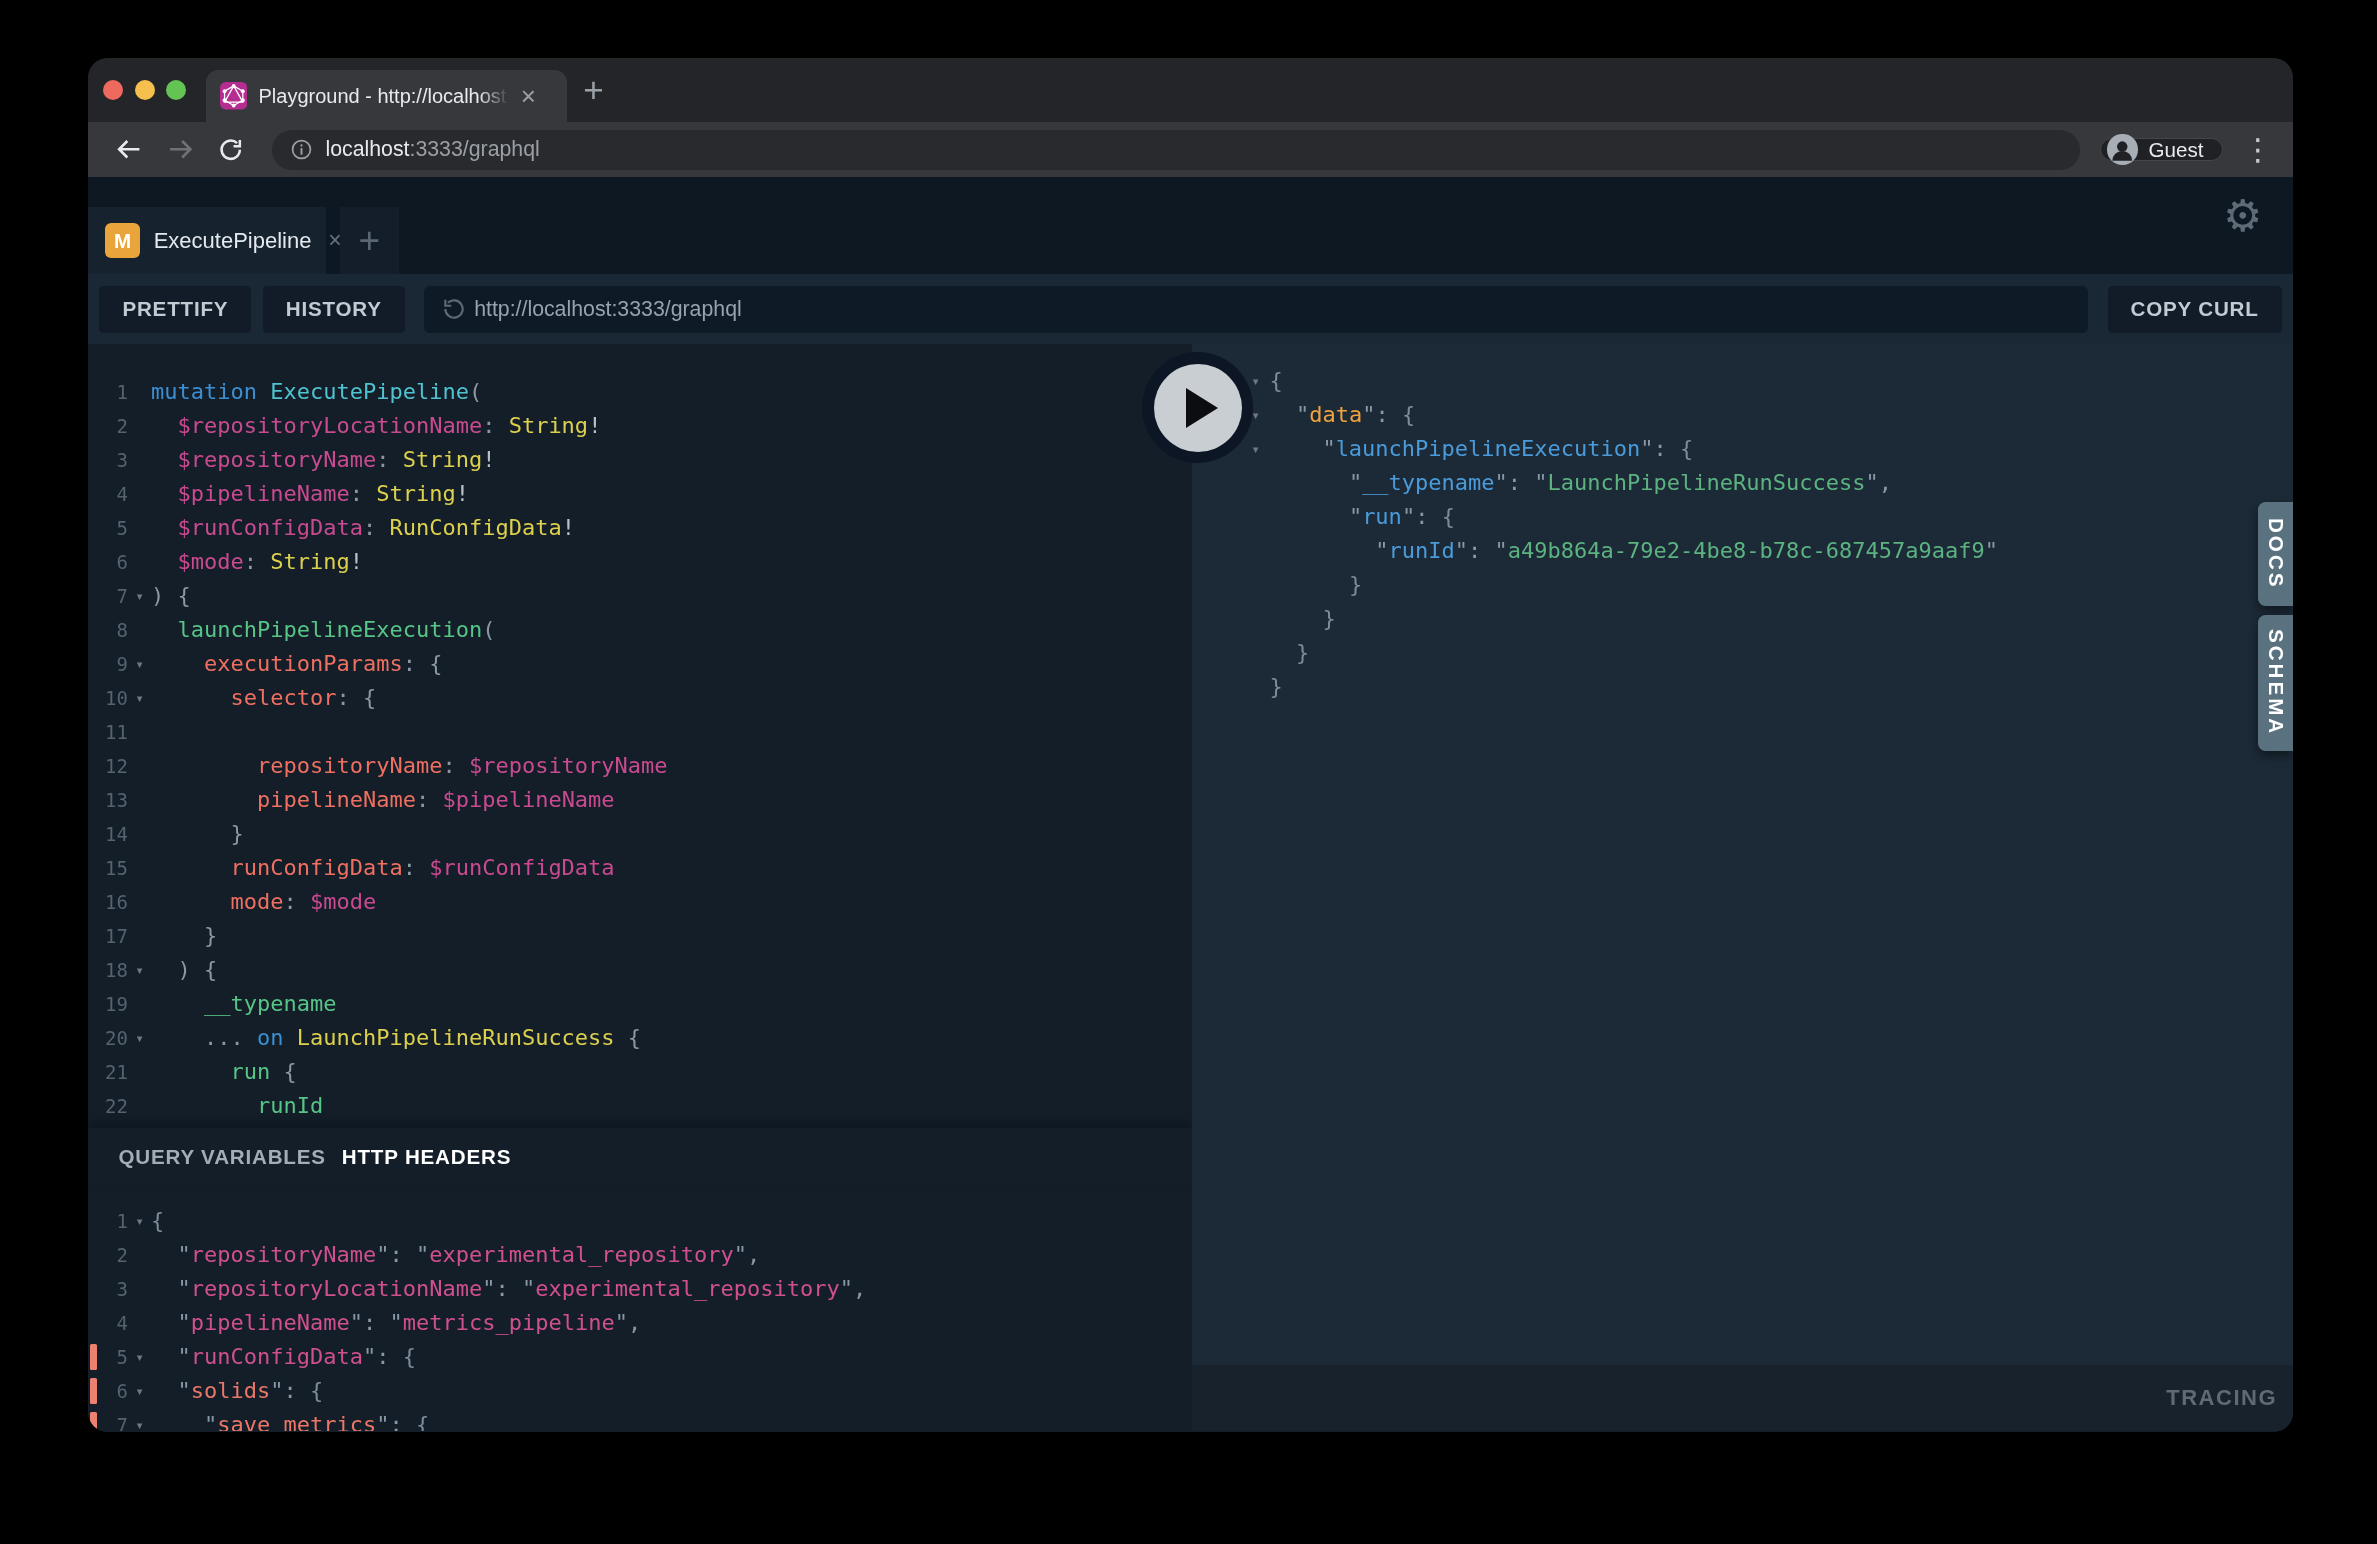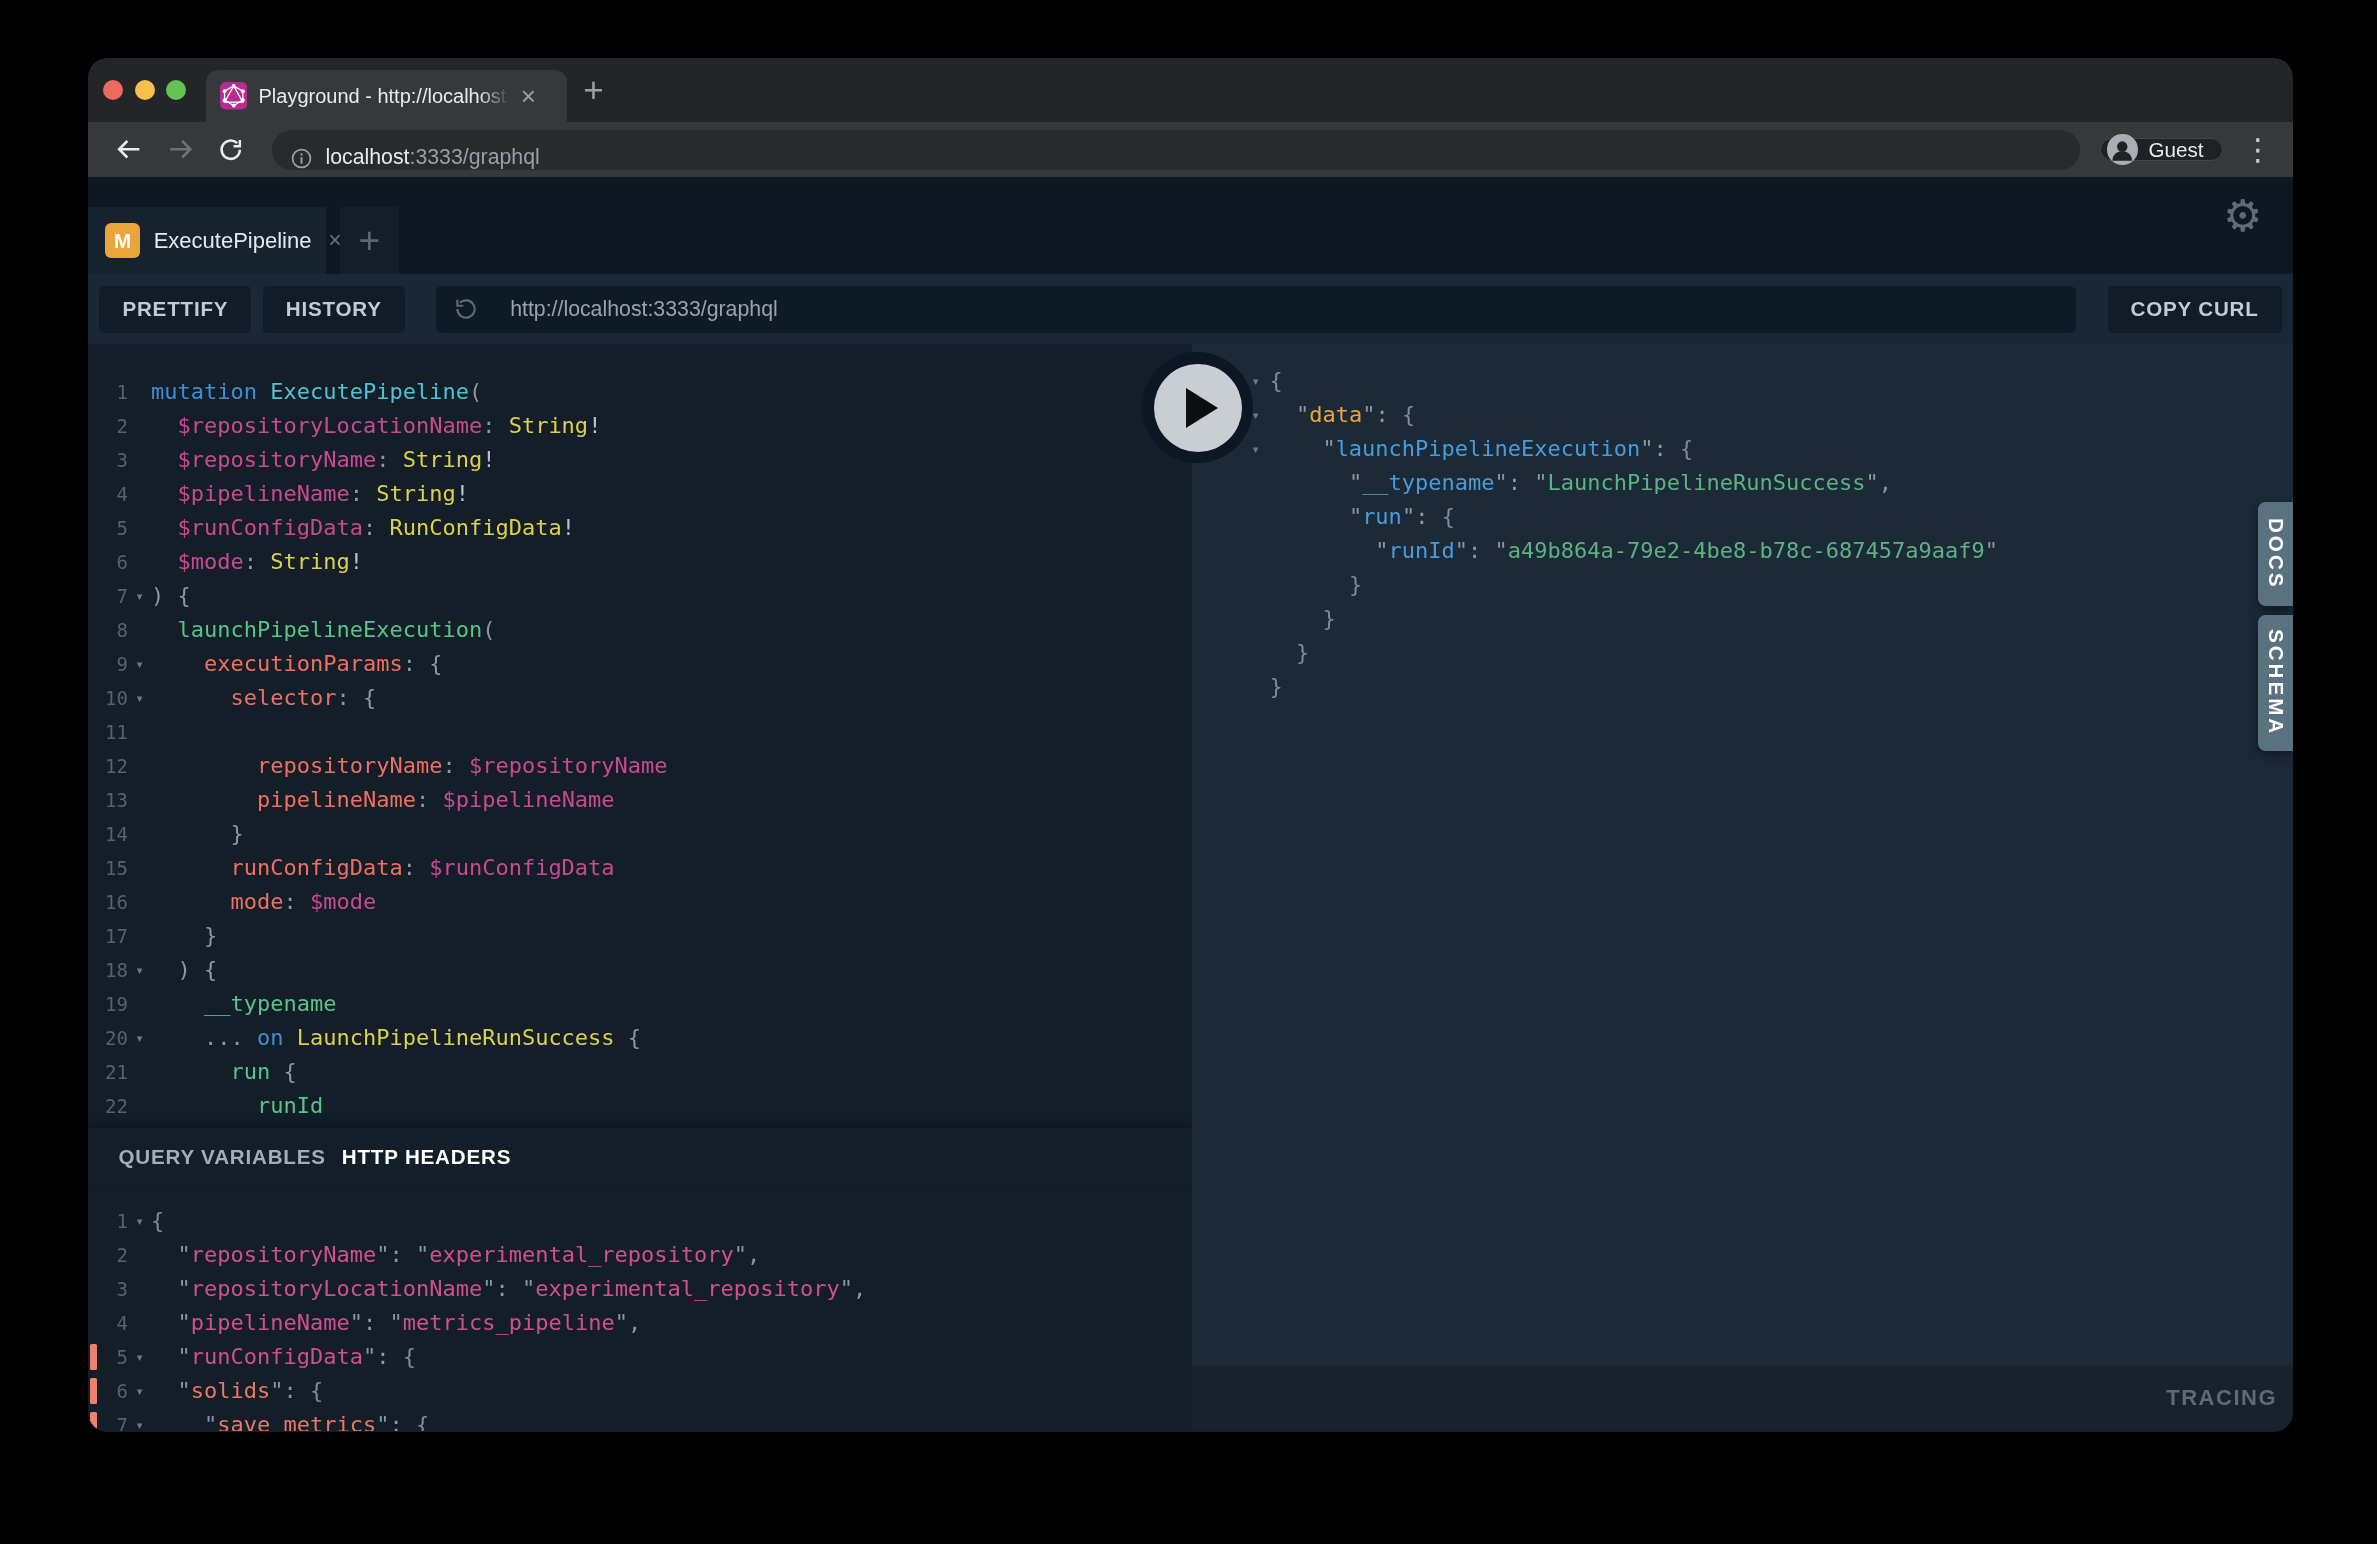--- a/index.html
+++ b/index.html
@@ -18,21 +18,21 @@
   .fav { width:27.4px; height:27.4px; flex:none; }
   .btab-title { color:#e8eaed; font-size:20px; white-space:nowrap; overflow:hidden; max-width:251px; position:relative; flex:1; }
   .btab-title::after{content:""; position:absolute; right:0; top:0; bottom:0; width:30.5px;
           background:linear-gradient(90deg, rgba(55,56,60,0), #37383c);}
   .btab-close { color:#9aa0a6; font-size:26px; line-height:26px; }
   .newtab { width:53px; height:64px; display:flex; align-items:center; justify-content:center;
             color:#9aa0a6; font-size:35px; font-weight:300; }
   .btoolbar { height:55px; background:#37383c; display:flex; align-items:center; padding:0 20px; gap:7.6px; }
   .navbtn { width:43px; height:43px; display:flex; align-items:center; justify-content:center; }
   .addressbar { flex:1; height:40px; background:#292a2e; border-radius:20px; display:flex;
-                align-items:flex-end; padding:0 18.3px; gap:12.2px; margin:0 12.2px; font-size:21.3px; }
+                align-items:center; padding:0 18.3px; gap:12.2px; margin:0 12.2px; font-size:21.3px; }
   .url-host{color:#e8eaed;} .url-rest{color:#9aa0a6;}
   .profile { height:23px; background:#202124; border:0.8px solid #45464a; border-radius:20.6px;
              display:flex; align-items:center; gap:10.7px; padding:0 18.3px 0 6.1px; }
   .avatar { width:30.5px; height:30.5px; border-radius:50%; background:#a7aeb5; display:flex; align-items:center; justify-content:center; overflow:hidden;}
   .guest { color:#e8eaed; font-size:20.6px; }
   .kebab { color:#c7cbd0; font-size:30.5px; margin-left:12.2px; }
 
   
   .pgheader { height:97px; background:#0e1822; position:relative; display:flex; align-items:flex-end; }
   .pgtab { width:238px; height:67px; background:#16222e; display:flex; align-items:center; padding:0 17px; gap:13.7px; }
@@ -42,21 +42,21 @@
   .pgtab-close { color:#64707c; font-size:23px; margin-left:3px; }
   .pgplus { width:59px; height:67px; background:#131e2a; margin-left:13.7px; display:flex;
             align-items:center; justify-content:center; color:#5a6670; font-size:37px; font-weight:300; }
   .gear { position:absolute; right:30.5px; top:17px; color:#5e6a76; font-size:44px; line-height:44px; }
 
   
   .pgtoolbar { height:70px; background:#1a2734; display:flex; align-items:center; padding:0 11.4px; gap:11.4px; }
   .pgbtn { height:47px; background:#111c28; border-radius:4.6px; display:flex; align-items:center;
            padding:0 23px; color:#c2cbd3; font-weight:bold; font-size:20.6px; letter-spacing:0.8px; }
   .endpoint { flex:1; height:47px; background:#0e1a26; border-radius:6.1px; display:flex; align-items:center;
-              padding:0 17px; gap:31px; color:#99a3ad; font-size:21.3px; margin:0 20px; }
+              padding:0 17px; gap:7px; color:#99a3ad; font-size:21.3px; margin:0 8px; }
 
   
   .pgmain { position:relative; display:flex; height:1087px; background:#131e29; }
   .qpane { width:1104px; display:flex; flex-direction:column; }
   .qeditor { height:784px; overflow:hidden; padding-top:30.5px; }
   .varsheader { height:58px; display:flex; align-items:center; padding-left:30.5px; gap:16px;
                 box-shadow:0 -4.6px 10.7px rgba(0,0,0,.25); }
   .vtab-active { color:#a3adb6; font-weight:bold; font-size:20.6px; letter-spacing:0.8px; }
   .vtab-idle   { color:#ffffff; font-weight:bold; font-size:20.6px; letter-spacing:0.8px; }
   .veditor { flex:1; overflow:hidden; padding-top:18.3px; }

